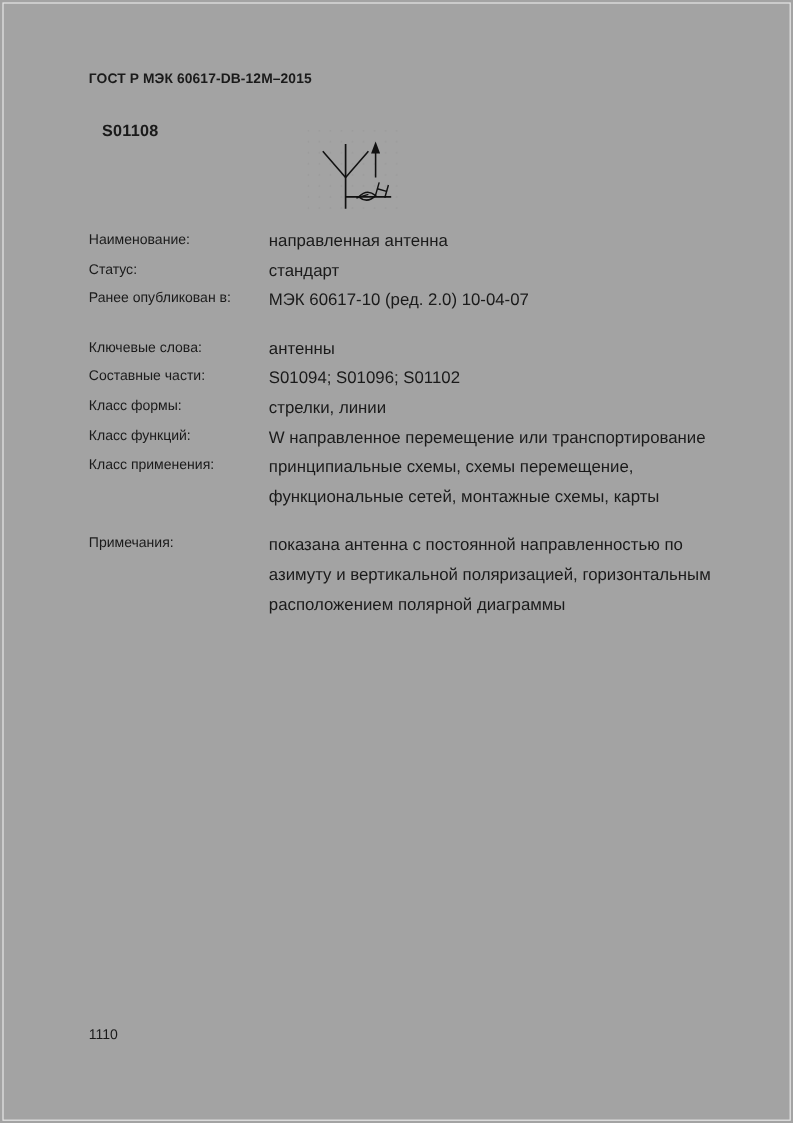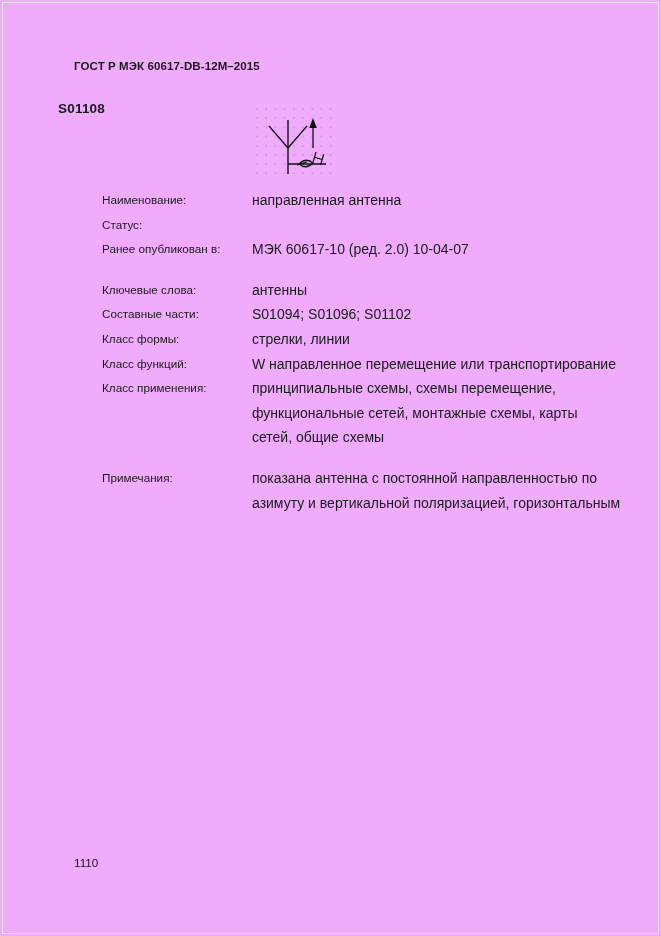--- a/index.html
+++ b/index.html
@@ -4,21 +4,21 @@
 <style>
   html, body {
     margin: 0;
     padding: 0;
     background: #ffffff;
   }
   .page {
     position: relative;
     width: 661px;
     height: 936px;
-    background: #f0abfc;
+    background: #a3a3a3;
     box-sizing: border-box;
     overflow: hidden;
     font-family: "Liberation Sans", sans-serif;
     color: #1a1a1a;
   }
   
   .page-frame {
     position: absolute;
     left: 2px;
     top: 2px;
@@ -33,21 +33,21 @@
     left: 74px;
     top: 60px;
     font-size: 11.5px;
     font-weight: bold;
     letter-spacing: 0.1px;
     white-space: nowrap;
   }
 
   .doc-code {
     position: absolute;
-    left: 58px;
+    left: 85px;
     top: 101px;
     font-size: 13.5px;
     font-weight: bold;
     letter-spacing: 0.2px;
   }
 
   
   .symbol-box {
     position: absolute;
     left: 256px;
@@ -72,21 +72,20 @@
     line-height: 24.6px;
   }
   .field-row.gap-before {
     margin-top: 16px;
   }
   .field-label {
     width: 150px;
     flex: 0 0 150px;
     font-size: 11.7px;
     white-space: nowrap;
-    margin-left: 28px;
   }
   .field-value {
     flex: 1 1 auto;
     font-size: 14px;
   }
   .field-value .vline {
     display: block;
     white-space: nowrap;
   }
 
@@ -142,20 +141,23 @@
 
   <div class="fields">
       <div class="field-row">
         <div class="field-label">Наименование:</div>
         <div class="field-value">
           <span class="vline">направленная антенна</span>
         </div>
       </div>
       <div class="field-row">
         <div class="field-label">Статус:</div>
+        <div class="field-value">
+          <span class="vline">стандарт</span>
+        </div>
       </div>
       <div class="field-row">
         <div class="field-label">Ранее опубликован в:</div>
         <div class="field-value">
           <span class="vline">МЭК 60617-10 (ред. 2.0) 10-04-07</span>
         </div>
       </div>
       <div class="field-row gap-before">
         <div class="field-label">Ключевые слова:</div>
         <div class="field-value">
@@ -178,27 +180,27 @@
         <div class="field-label">Класс функций:</div>
         <div class="field-value">
           <span class="vline">W направленное перемещение или транспортирование</span>
         </div>
       </div>
       <div class="field-row">
         <div class="field-label">Класс применения:</div>
         <div class="field-value">
           <span class="vline">принципиальные схемы, схемы перемещение,</span>
           <span class="vline">функциональные сетей, монтажные схемы, карты</span>
-          <span class="vline">сетей, общие схемы</span>
         </div>
       </div>
       <div class="field-row gap-before">
         <div class="field-label">Примечания:</div>
         <div class="field-value">
           <span class="vline">показана антенна с постоянной направленностью по</span>
           <span class="vline">азимуту и вертикальной поляризацией, горизонтальным</span>
+          <span class="vline">расположением полярной диаграммы</span>
         </div>
       </div>
     </div>
 
   <div class="page-number">1110</div>
 
 </div>
 
 </body></html>

